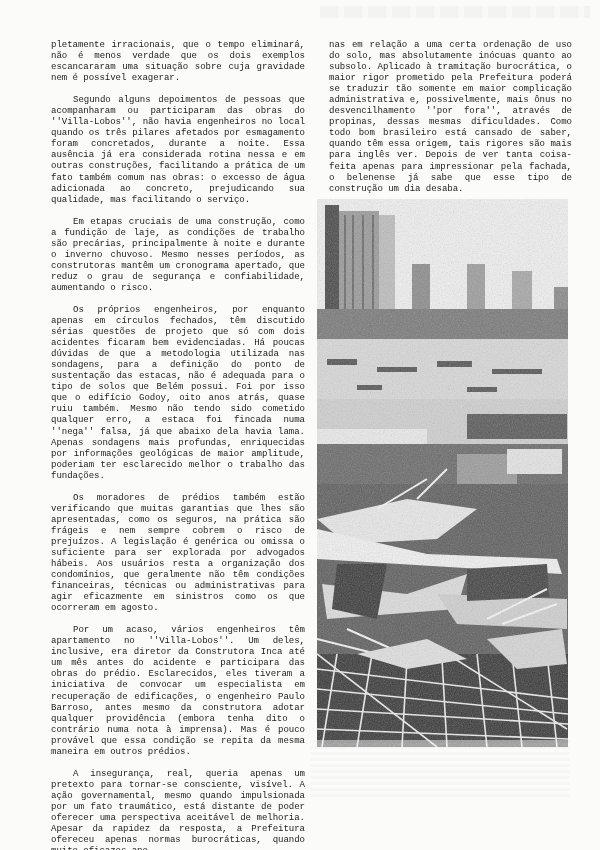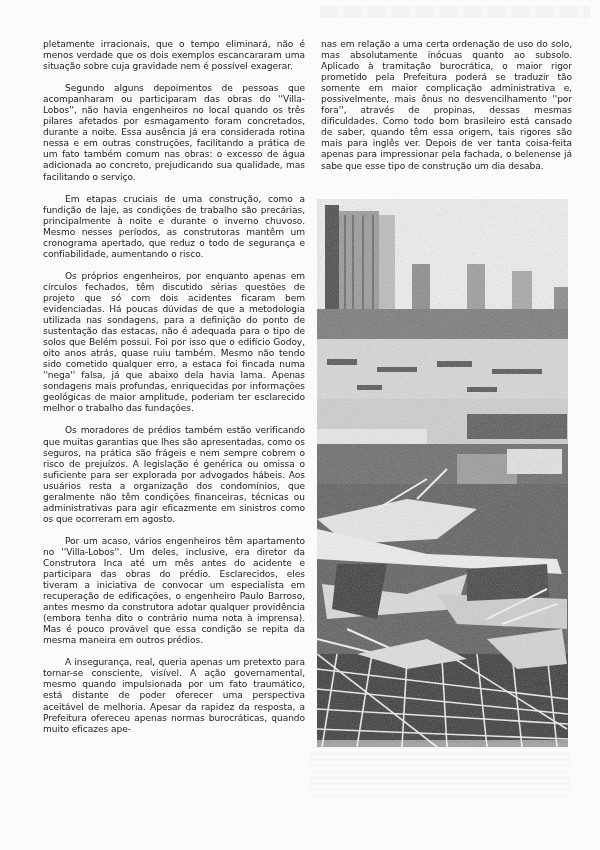--- a/index.html
+++ b/index.html
@@ -15,21 +15,21 @@
     background: repeating-linear-gradient(90deg, #ececec 0 18px, #f6f6f6 18px 24px);
     opacity: .55;
   }
   .col {
     position: absolute;
     font-size: 9.05px;
     line-height: 11.05px;
     text-align: justify;
     letter-spacing: -0.05px;
   }
-  .col p { margin: 0 0 11px 0; text-indent: 22px; }
+  .col p { margin: 0 0 11px 8px; text-indent: 22px; font-family: Liberation Mono, monospace; }
   .col p.cont { text-indent: 0; }
   .col-left { left: 43px; top: 39px; width: 262px; }
   .col-right { left: 321px; top: 39px; width: 251px; }
 
   .photo {
     position: absolute; left: 317px; top: 199px; width: 251px; height: 548px;
     overflow: hidden; background: #f2f2f2;
   }
   .photo svg { display: block; width: 100%; height: 100%; }
   .fade {
@@ -39,21 +39,21 @@
   }
 </style>
 </head>
 <body>
 
 <div class="bleed"></div>
 
 <div class="col col-left">
   <p class="cont">pletamente irracionais, que o tempo eliminará, não é menos verdade que os dois exemplos escancararam uma situação sobre cuja gravidade nem é possível exagerar.</p>
   <p>Segundo alguns depoimentos de pessoas que acompanharam ou participaram das obras do ''Villa-Lobos'', não havia engenheiros no local quando os três pilares afetados por esmagamento foram concretados, durante a noite. Essa ausência já era considerada rotina nessa e em outras construções, facilitando a prática de um fato também comum nas obras: o excesso de água adicionada ao concreto, prejudicando sua qualidade, mas facilitando o serviço.</p>
-  <p>Em etapas cruciais de uma construção, como a fundição de laje, as condições de trabalho são precárias, principalmente à noite e durante o inverno chuvoso. Mesmo nesses períodos, as construtoras mantêm um cronograma apertado, que reduz o todo de segurança e confiabilidade, aumentando o risco.</p>
+  <p>Em etapas cruciais de uma construção, como a fundição de laje, as condições de trabalho são precárias, principalmente à noite e durante o inverno chuvoso. Mesmo nesses períodos, as construtoras mantêm um cronograma apertado, que reduz o grau de segurança e confiabilidade, aumentando o risco.</p>
   <p>Os próprios engenheiros, por enquanto apenas em círculos fechados, têm discutido sérias questões de projeto que só com dois acidentes ficaram bem evidenciadas. Há poucas dúvidas de que a metodologia utilizada nas sondagens, para a definição do ponto de sustentação das estacas, não é adequada para o tipo de solos que Belém possui. Foi por isso que o edifício Godoy, oito anos atrás, quase ruiu também. Mesmo não tendo sido cometido qualquer erro, a estaca foi fincada numa ''nega'' falsa, já que abaixo dela havia lama. Apenas sondagens mais profundas, enriquecidas por informações geológicas de maior amplitude, poderiam ter esclarecido melhor o trabalho das fundações.</p>
   <p>Os moradores de prédios também estão verificando que muitas garantias que lhes são apresentadas, como os seguros, na prática são frágeis e nem sempre cobrem o risco de prejuízos. A legislação é genérica ou omissa o suficiente para ser explorada por advogados hábeis. Aos usuários resta a organização dos condomínios, que geralmente não têm condições financeiras, técnicas ou administrativas para agir eficazmente em sinistros como os que ocorreram em agosto.</p>
   <p>Por um acaso, vários engenheiros têm apartamento no ''Villa-Lobos''. Um deles, inclusive, era diretor da Construtora Inca até um mês antes do acidente e participara das obras do prédio. Esclarecidos, eles tiveram a iniciativa de convocar um especialista em recuperação de edificações, o engenheiro Paulo Barroso, antes mesmo da construtora adotar qualquer providência (embora tenha dito o contrário numa nota à imprensa). Mas é pouco provável que essa condição se repita da mesma maneira em outros prédios.</p>
   <p>A insegurança, real, queria apenas um pretexto para tornar-se consciente, visível. A ação governamental, mesmo quando impulsionada por um fato traumático, está distante de poder oferecer uma perspectiva aceitável de melhoria. Apesar da rapidez da resposta, a Prefeitura ofereceu apenas normas burocráticas, quando muito eficazes ape-</p>
 </div>
 
 <div class="col col-right">
   <p class="cont">nas em relação a uma certa ordenação de uso do solo, mas absolutamente inócuas quanto ao subsolo. Aplicado à tramitação burocrática, o maior rigor prometido pela Prefeitura poderá se traduzir tão somente em maior complicação administrativa e, possivelmente, mais ônus no desvencilhamento ''por fora'', através de propinas, dessas mesmas dificuldades. Como todo bom brasileiro está cansado de saber, quando têm essa origem, tais rigores são mais para inglês ver. Depois de ver tanta coisa-feita apenas para impressionar pela fachada, o belenense já sabe que esse tipo de construção um dia desaba.</p>
 </div>
 

